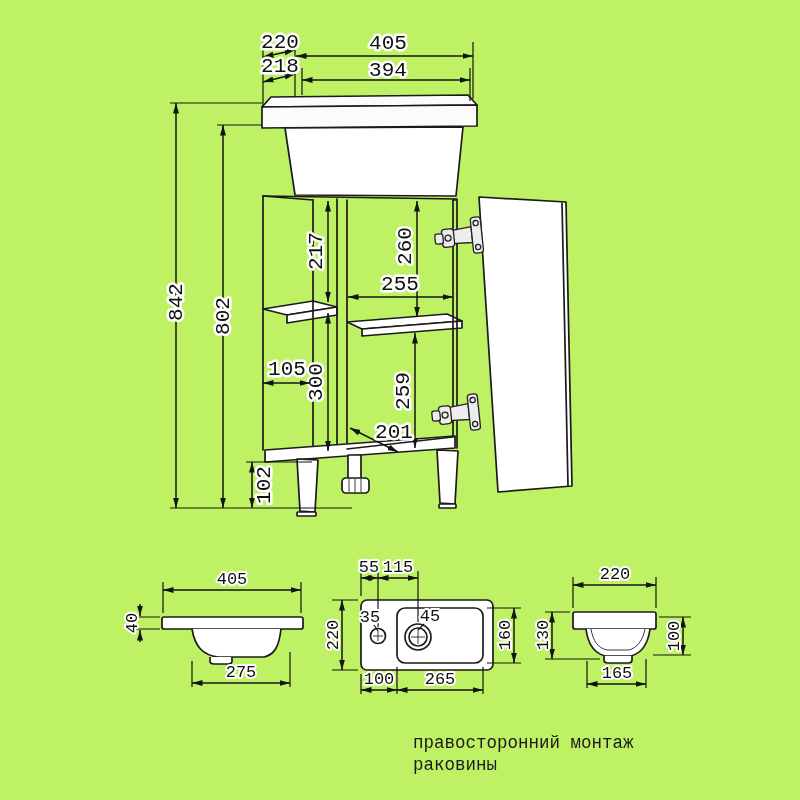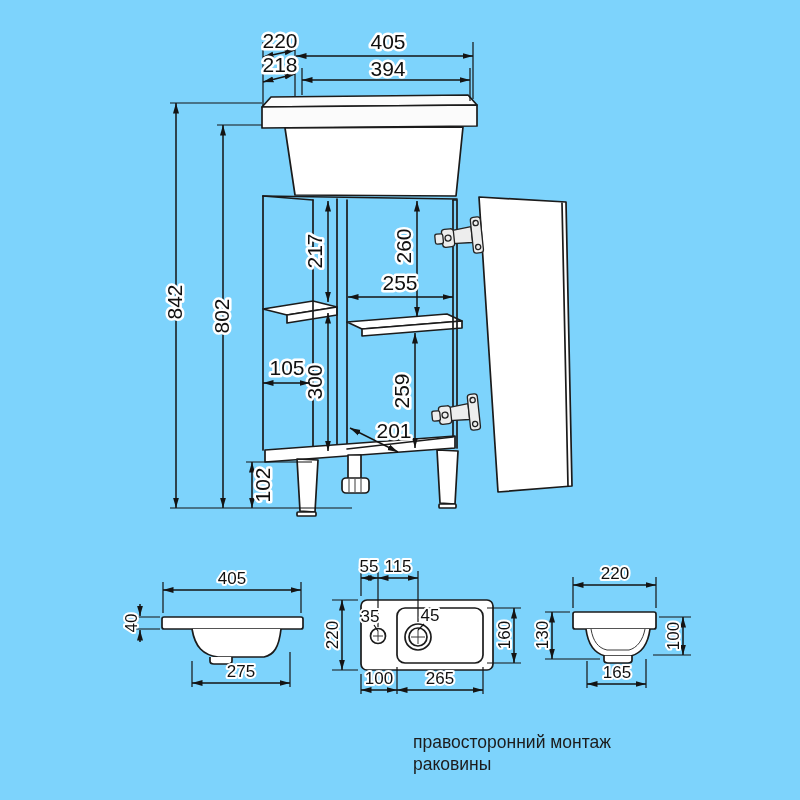--- a/index.html
+++ b/index.html
@@ -1,17 +1,17 @@
 <!DOCTYPE html>
 <html><head>
 <meta charset="utf-8">
 <style>
   html,body{margin:0;padding:0;background:#ffffff;}
-  #page{position:relative;width:800px;height:800px;background:#7dd3fc;overflow:hidden;
-        font-family:Liberation Sans, sans-serif;}
+  #page{position:relative;width:800px;height:800px;background:#bef264;overflow:hidden;
+        font-family:Liberation Mono, monospace;}
   svg{display:block;}
   
   .s  {stroke:#1b1b1b;stroke-width:1.7;fill:none;stroke-linejoin:round;stroke-linecap:round;}
   .f  {stroke:#1b1b1b;stroke-width:1.7;fill:#ffffff;stroke-linejoin:round;}
   .fl {stroke:#1b1b1b;stroke-width:1.7;fill:#fbfbfb;stroke-linejoin:round;}
   .thin{stroke:#3a3a3a;stroke-width:1;fill:none;}
   
   .d  {stroke:#141414;stroke-width:1.5;fill:none;}
   .e  {stroke:#141414;stroke-width:1.2;fill:none;}
   .hw {fill:#ededed;stroke:#222222;stroke-width:1.3;stroke-linejoin:round;}

